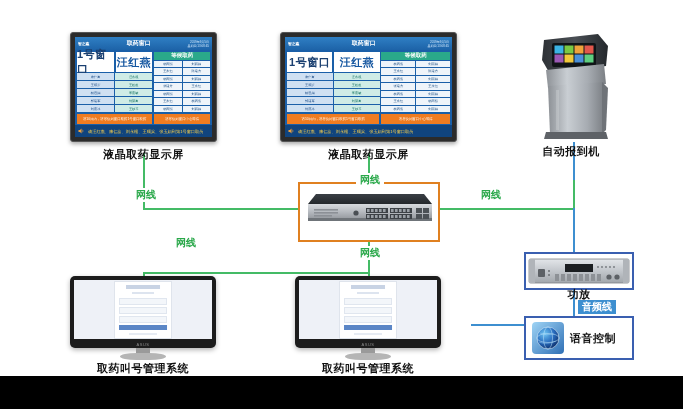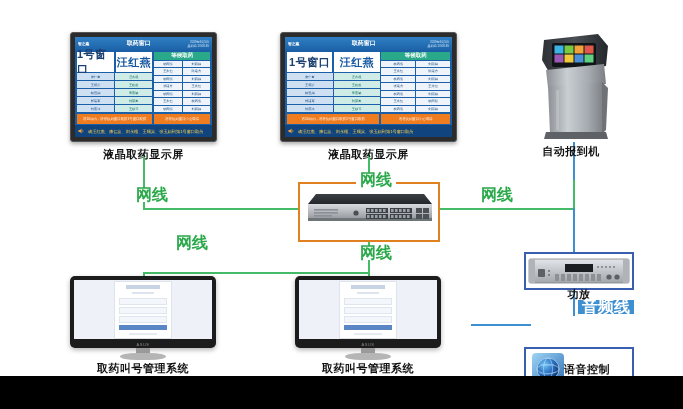--- a/index.html
+++ b/index.html
@@ -269,21 +269,21 @@
     position: absolute;
     background: #44bb66;
   }
   .line-blue { background: #3d8fd0; }
 
   
   .cable-label {
     position: absolute;
     background: #ffffff;
     color: #2aa84a;
-    font-size: 16px;
+    font-size: 10px;
     font-weight: bold;
     padding: 1px 4px;
     white-space: nowrap;
     line-height: 12px;
   }
   .cable-label.audio {
     background: #3d8fd0;
     color: #ffffff;
   }
 
@@ -714,21 +714,21 @@
             <rect x="58" y="18" width="4" height="7"></rect>
           <rect x="64" y="18" width="4" height="7"></rect>
             <rect x="70" y="18" width="4" height="7"></rect>
         </g>
         <circle cx="82" cy="21" r="2.6" fill="#5d6166"></circle>
         <circle cx="90" cy="21" r="2.6" fill="#5d6166"></circle>
       </svg>
     </div>
     <div class="node-label" style="left:495px; top:262px; width:110px;margin-top:12px;">功放</div>
 
-    <div class="blue-box" style="left:495px; top:302px; width:110px; height:44px; justify-content:flex-start; padding-left:6px;margin-top:31px;">
+    <div class="blue-box" style="left:495px; top:302px; width:110px; height:44px; justify-content:flex-start; gap:6px; padding-left:6px;">
       <svg width="32" height="32" viewBox="0 0 32 32" style="display:block; flex:0 0 auto;">
         <defs>
           <linearGradient id="globeBg" x1="0" y1="0" x2="1" y2="1">
             <stop offset="0%" stop-color="#9fd4f5"></stop>
             <stop offset="100%" stop-color="#2f6fb5"></stop>
           </linearGradient>
           <radialGradient id="globeBall" cx="35%" cy="30%" r="75%">
             <stop offset="0%" stop-color="#6fc4f2"></stop>
             <stop offset="55%" stop-color="#2a6ec0"></stop>
             <stop offset="100%" stop-color="#0d2f6b"></stop>

